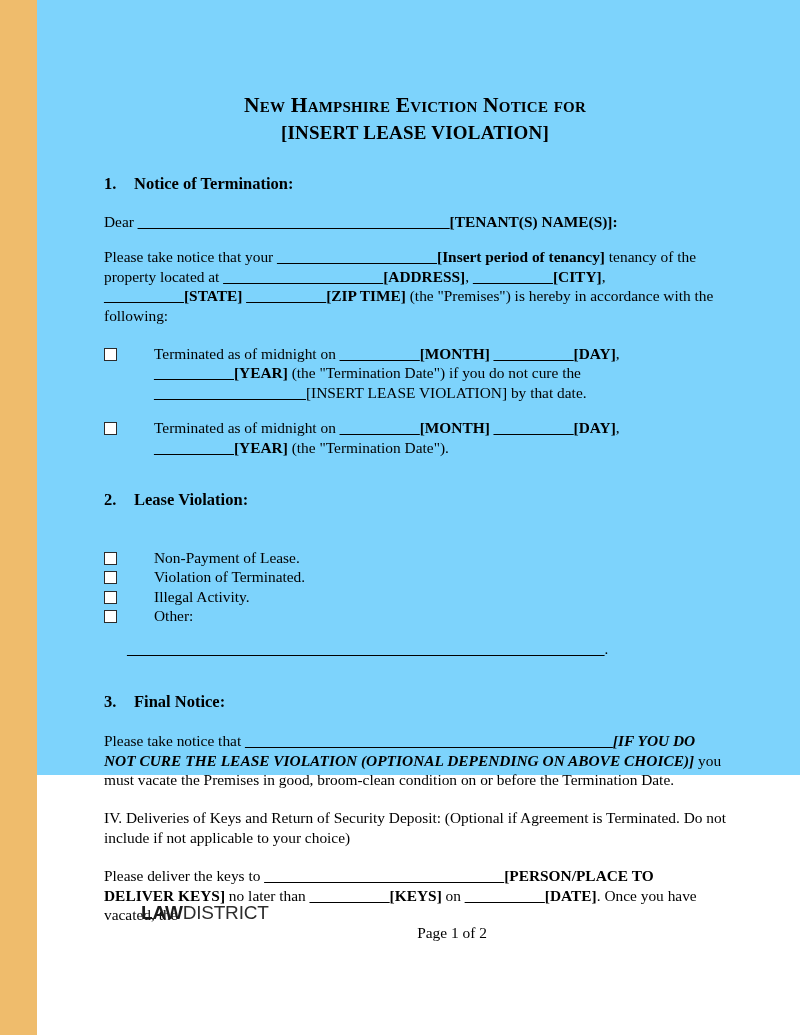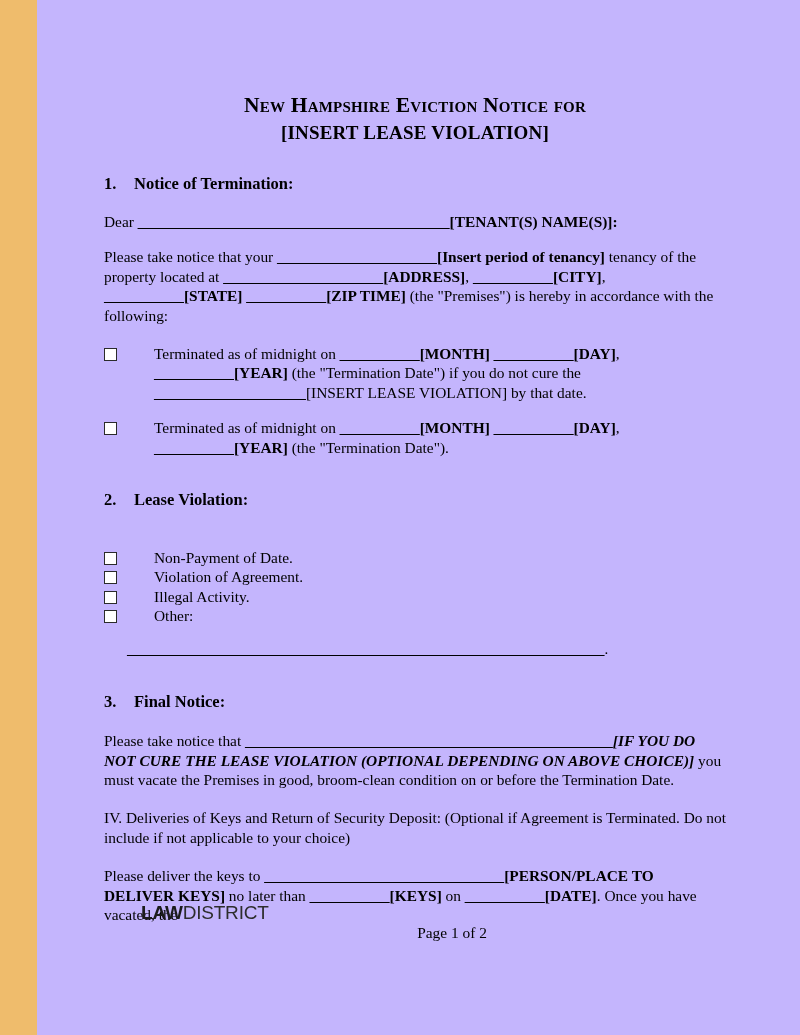--- a/index.html
+++ b/index.html
@@ -23,22 +23,22 @@
     width: 37px;
     height: 1035px;
     background: #efbc6c;
   }
 
   .page {
     position: absolute;
     left: 37px;
     top: 0;
     width: 763px;
-    height: 1035px;
-    background: #c4b5fd;
+    height: 775px;
+    background: #7dd3fc;
   }
 
   .content {
     position: absolute;
     left: 67px;      
     top: 0;
     width: 622px;    
   }
 
   
@@ -207,26 +207,26 @@
     </div>
 
     <div style="height:19px"></div>
 
 
     <div style="height:19px"></div>
 
     <div class="cbrow cb-simple">
       <span class="cbox"></span>
       <span class="cb-gap"></span>
-      <span class="cb-text">Non-Payment of Date.</span>
-    </div>
-    <div class="cbrow cb-simple">
-      <span class="cbox"></span>
-      <span class="cb-gap"></span>
-      <span class="cb-text">Violation of Agreement.</span>
+      <span class="cb-text">Non-Payment of Lease.</span>
+    </div>
+    <div class="cbrow cb-simple">
+      <span class="cbox"></span>
+      <span class="cb-gap"></span>
+      <span class="cb-text">Violation of Terminated.</span>
     </div>
     <div class="cbrow cb-simple">
       <span class="cbox"></span>
       <span class="cb-gap"></span>
       <span class="cb-text">Illegal Activity.</span>
     </div>
     <div class="cbrow cb-simple">
       <span class="cbox"></span>
       <span class="cb-gap"></span>
       <span class="cb-text">Other:</span>

